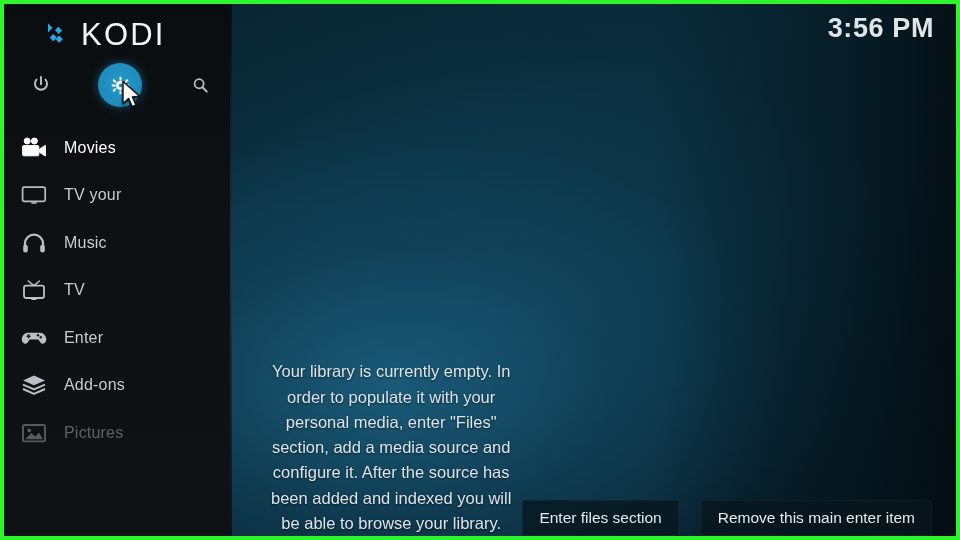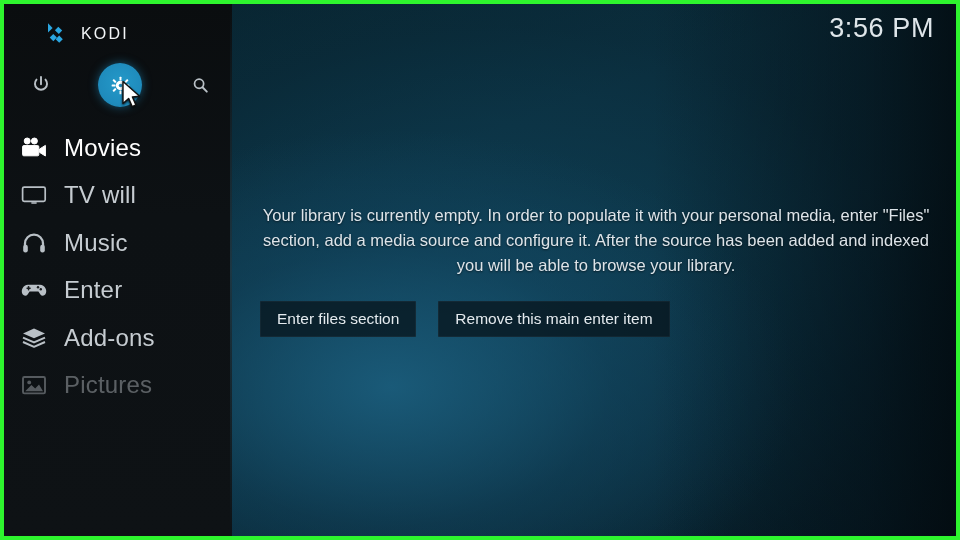--- a/index.html
+++ b/index.html
@@ -46,21 +46,21 @@
     background:linear-gradient(180deg, rgba(30,60,75,0.0), rgba(40,85,105,0.55), rgba(30,60,75,0.0));
   }
 
   
   .logo-row {
     position:absolute; left:0; top:8px; width:100%; height:44px;
     display:flex; align-items:center; padding-left:40px; gap:11px;
   }
   .logo-mark { width:26px; height:26px; position:relative; flex:none; }
   .logo-text {
-    color:#f2f5f7; font-size:16px; letter-spacing:2.2px; font-weight:400;
+    color:#f2f5f7; font-size:31px; letter-spacing:2.2px; font-weight:400;
     line-height:1;
   }
 
   
   .icon-strip {
     position:absolute; left:0; top:56px; width:100%; height:50px;
   }
   .ic-btn {
     position:absolute; top:0; width:50px; height:50px;
     display:flex; align-items:center; justify-content:center;
@@ -92,41 +92,41 @@
     height:47.5px;
     display:flex; align-items:center;
     padding-left:10px;
   }
   .m-ico {
     width:40px; height:30px; flex:none;
     display:flex; align-items:center; justify-content:center;
     margin-right:10px;
   }
   .m-label {
-    color:#c6ccd1; font-size:24px; font-weight:400; letter-spacing:0.2px;
+    color:#c6ccd1; font-size:16px; font-weight:400; letter-spacing:0.2px;
     white-space:nowrap;
   }
   .m-item.sel .m-label { color:#ffffff; }
   .m-item.sel .m-ico svg { fill:#ffffff; stroke:#ffffff; }
   .m-item.dim { opacity:0.42; }
 
   .m-ico svg { fill:#b9c0c6; stroke:none; }
 
   
   #clock {
     position:absolute; right:22px; top:9px; z-index:4;
-    color:#dfe6ea; font-size:27px; font-weight:400; letter-spacing:0.6px;
+    color:#dfe6ea; font-size:27px; font-weight:700; letter-spacing:0.6px;
   }
 
   
   #panel {
     position:absolute; left:232px; right:0; top:0; bottom:0;
     z-index:2;
-    display:flex; flex-direction:column;
-    align-items:flex-start; justify-content:center;
+    display:flex; flex-direction:row;
+    align-items:flex-end; justify-content:center;
     padding:0 24px;
   }
   #empty-msg {
     width:700px; max-width:100%;
     color:#dde4e9; font-size:16.5px; line-height:1.53;
     text-align:center;
     text-shadow:0 1px 2px rgba(0,0,0,0.55);
   }
   #btn-row {
     margin-top:23px;
@@ -233,35 +233,45 @@
         <span class="m-label">Movies</span>
       </div>
 
       <div class="m-item">
         <span class="m-ico">
           <svg width="26" height="22" viewBox="0 0 26 22">
             <rect x="1.6" y="3.2" width="22.6" height="14.2" rx="1.6" fill="none" stroke="#b9c0c6" stroke-width="1.7"></rect>
             <rect x="10.2" y="18.2" width="5.6" height="1.5" rx="0.6"></rect>
           </svg>
         </span>
-        <span class="m-label">TV will</span>
+        <span class="m-label">TV your</span>
       </div>
 
       <div class="m-item">
         <span class="m-ico">
           <svg width="26" height="22" viewBox="0 0 26 22">
             <path d="M4.0 15.0 L4.0 11.6 A9.0 9.0 0 0 1 22.0 11.6 L22.0 15.0" fill="none" stroke="#b9c0c6" stroke-width="2.3" stroke-linecap="round"></path>
             <rect x="2.2" y="12.8" width="4.6" height="7.6" rx="2.2"></rect>
             <rect x="19.2" y="12.8" width="4.6" height="7.6" rx="2.2"></rect>
           </svg>
         </span>
         <span class="m-label">Music</span>
       </div>
 
 
+      <div class="m-item">
+        <span class="m-ico">
+          <svg width="26" height="22" viewBox="0 0 26 22">
+            <path d="M7.2 2.0 L12.6 6.4 M18.4 2.0 L13.2 6.4" stroke="#b9c0c6" stroke-width="1.5" fill="none" stroke-linecap="round"></path>
+            <rect x="3.0" y="6.6" width="20.0" height="12.4" rx="2.0" fill="none" stroke="#b9c0c6" stroke-width="1.8"></rect>
+            <rect x="10.4" y="19.6" width="5.2" height="1.3" rx="0.5"></rect>
+          </svg>
+        </span>
+        <span class="m-label">TV</span>
+      </div>
 
 
       <div class="m-item">
         <span class="m-ico">
           <svg width="26" height="22" viewBox="0 0 26 22">
             <path d="M7.0 5.8 L19.0 5.8 A6.4 6.4 0 0 1 24.2 15.6 A3.0 3.0 0 0 1 19.4 15.4 L17.4 12.6 L8.6 12.6 L6.6 15.4 A3.0 3.0 0 0 1 1.8 15.6 A6.4 6.4 0 0 1 7.0 5.8 Z"></path>
             <g fill="#1a1d20">
               <rect x="5.4" y="8.4" width="4.4" height="1.5" rx="0.6"></rect>
               <rect x="6.8" y="7.0" width="1.5" height="4.4" rx="0.6"></rect>
               <circle cx="17.0" cy="8.2" r="1.2"></circle>

